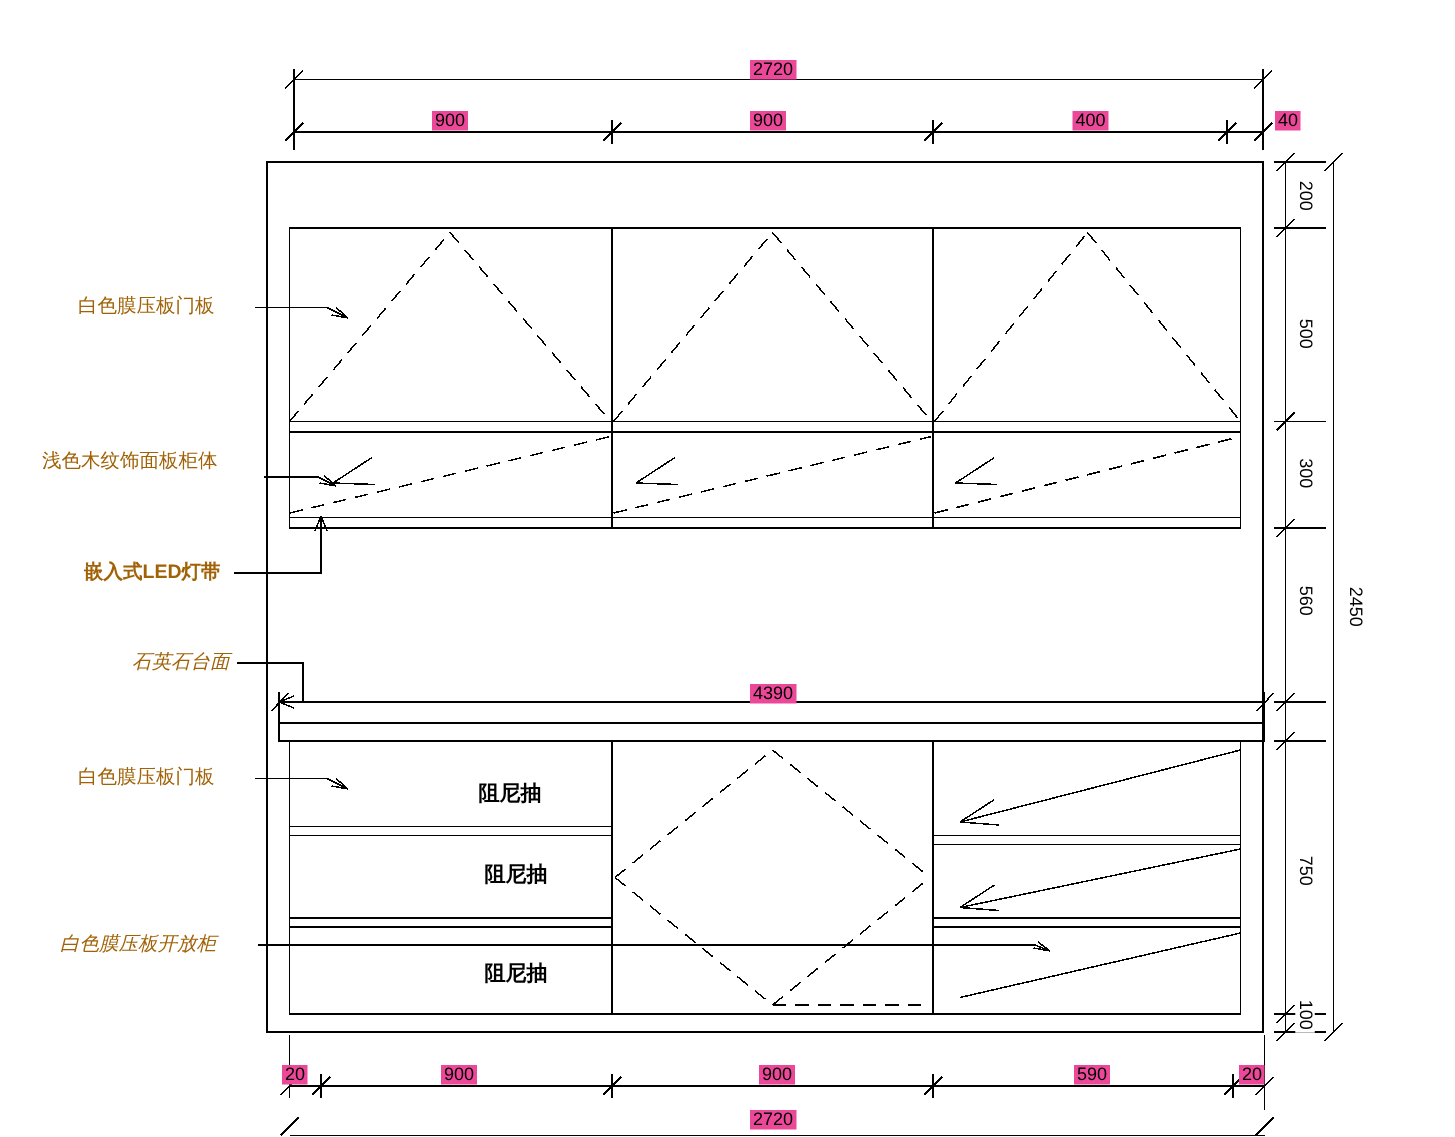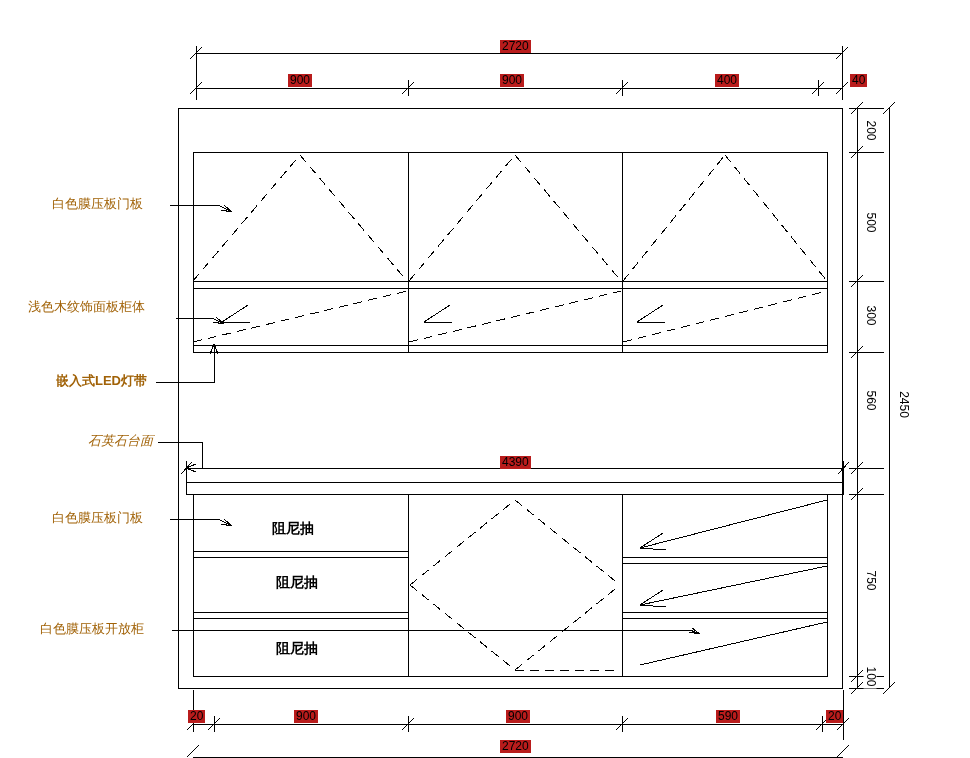--- a/index.html
+++ b/index.html
@@ -24,40 +24,41 @@
     line-height: 14px;
     white-space: nowrap;
     color: #a16207;
   }
   .dim {
     position: absolute;
     font-size: 12px;
     line-height: 13px;
     white-space: nowrap;
     color: #000;
-    background: #b91c1c;
+    background: #ec4899;
     padding: 0 2px;
   }
   .dimv {
     position: absolute;
     font-size: 12px;
     line-height: 13px;
     white-space: nowrap;
     color: #000;
     background: #fff;
     padding: 0 2px;
     transform-origin: center center;
   }
   .drawer-txt {
     position: absolute;
     font-size: 14px;
     font-weight: bold;
     line-height: 15px;
     white-space: nowrap;
     color: #000;
+    margin-left: 47px;
   }
   svg {
     position: absolute;
     left: 0;
     top: 0;
   }
 </style>
 </head>
 <body>
 
@@ -213,21 +214,21 @@
       <path d="M 172 630 L 690 630 L 700 634"></path>
       <path d="M 700 634 L 689 632 M 700 634 L 692 628"></path>
     </g>
   </svg>
 
   <div class="lbl" style="left:52px; top:197px;">白色膜压板门板</div>
   <div class="lbl" style="left:28px; top:300px;">浅色木纹饰面板柜体</div>
   <div class="lbl" style="left:56px; top:374px;font-weight:bold;">嵌入式LED灯带</div>
   <div class="lbl" style="left:88px; top:434px;font-style:italic;">石英石台面</div>
   <div class="lbl" style="left:52px; top:511px;">白色膜压板门板</div>
-  <div class="lbl" style="left:40px; top:622px;">白色膜压板开放柜</div>
+  <div class="lbl" style="left:40px; top:622px;font-style:italic;">白色膜压板开放柜</div>
 
   <div class="drawer-txt" style="left:272px; top:521px;">阻尼抽</div>
   <div class="drawer-txt" style="left:276px; top:575px;">阻尼抽</div>
   <div class="drawer-txt" style="left:276px; top:641px;">阻尼抽</div>
 
   <div class="dim" style="left:500px; top:40px;">2720</div>
   <div class="dim" style="left:288px; top:74px;">900</div>
   <div class="dim" style="left:500px; top:74px;">900</div>
   <div class="dim" style="left:715px; top:74px;">400</div>
   <div class="dim" style="left:826px; top:74px;margin-left:24px;">40</div>

